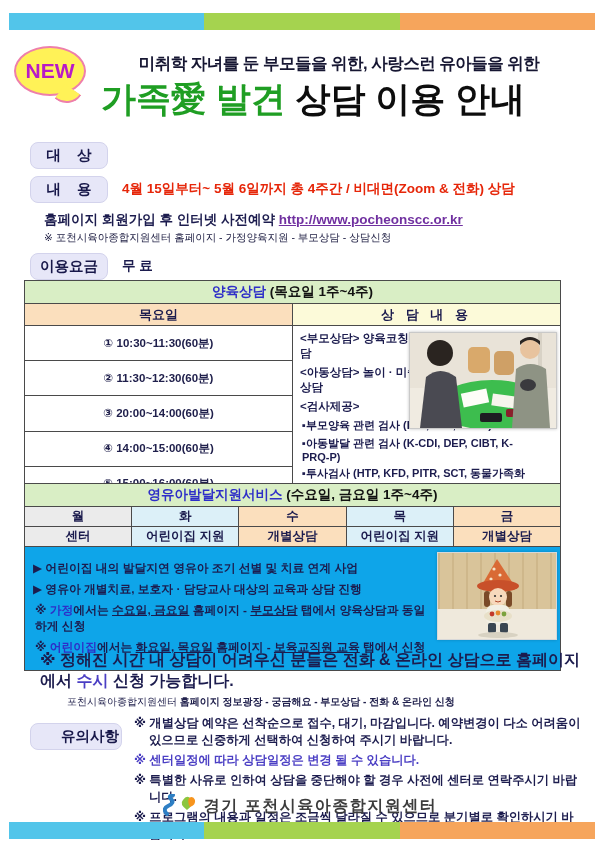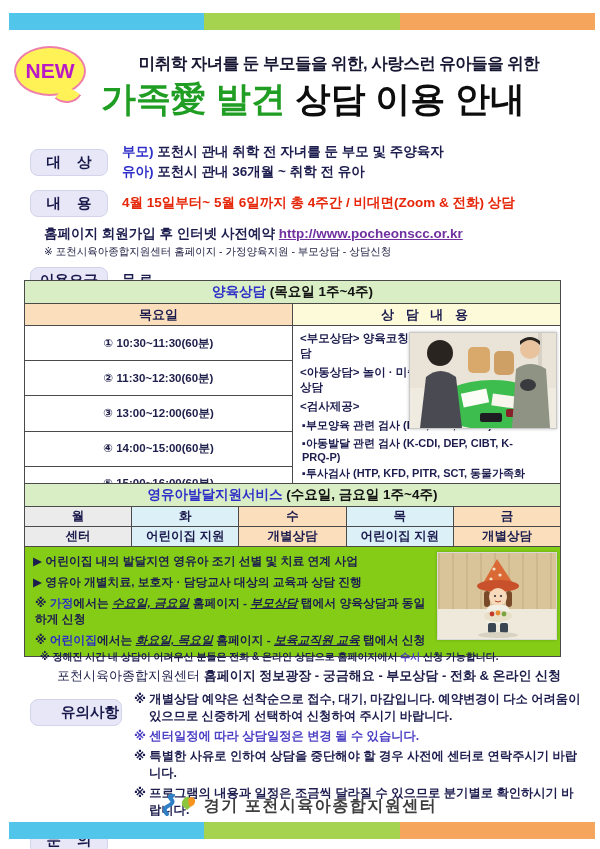--- a/index.html
+++ b/index.html
@@ -85,36 +85,36 @@
   .content-cell .blt { font-size:11px; font-weight:bold; margin:3px 0 0 2px; width:225px; }
   .tbl-footer { padding:4px 7px; background:#fff; }
   .tbl-footer .f1 { font-size:12px; font-weight:bold; color:#1d1d4c; }
   .tbl-footer .f1 u { text-underline-offset:2px; }
   .tbl-footer .f2 { font-size:12px; font-weight:bold; color:var(--red,#E62609); margin-top:3px; }
 
   .day-cell, .val-cell { text-align:center; font-weight:bold; font-size:12.5px; height:20px; }
   .c0 { background: var(--light_gray,#EBEBEB); }
   .c1 { background: var(--light_blue,#DCF0F8); }
   .c2 { background: var(--peach,#FBDFBD); }
-  .svc-content { padding:7px 8px; position:relative; height:102px; background:#84cc16; vertical-align:top;margin-top:36px; }
+  .svc-content { padding:14px 8px; position:relative; height:102px; background:#0ea5e9; vertical-align:top;margin-top:36px; }
   .svc-content .blt2 { font-size:11.8px; font-weight:bold; margin-bottom:5px; width:396px; }
   .svc-content .note { font-size:11.8px; font-weight:bold; margin:5px 0 0 2px; width:396px; }
-  .svc-content .note .ukey { text-decoration:underline;font-style:italic; }
+  .svc-content .note .ukey { text-decoration:underline; }
 
   
   .photo1 { position:absolute; top:6px; right:3px; width:148px; height:97px;
     border:1px solid #c9c9c9; box-shadow:0 0 3px rgba(0,0,0,.25); overflow:hidden; }
   .photo2 { position:absolute; top:5px; right:3px; width:120px; height:88px;
     border:1px solid #d8d8d8; box-shadow:0 0 3px rgba(0,0,0,.2); overflow:hidden; }
 
   
   .bottom { position:absolute; top:650px; left:30px; width:552px; }
-  .b-line1 { font-size:10px; font-weight:bold; margin-left:10px; }
+  .b-line1 { font-size:16px; font-weight:bold; margin-left:10px; }
   .b-hl { color: var(--note_purple,#4B3FC4); }
-  .b-line2 { font-size:13px; margin:3px 0 0 27px; color:#20204c; }
+  .b-line2 { font-size:10px; margin:3px 0 0 37px; color:#20204c; }
   .b-line2 b { font-weight:bold; }
   .notice-row { display:flex; align-items:flex-start; margin-top:6px; }
   .notice-row .pill { margin-top:8px;padding-left:30px; }
   .notices { margin-left:12px; font-size:12.3px; font-weight:bold; line-height:1.38; }
   .notices .n { padding-left:15px; text-indent:-15px; margin-bottom:3px; }
   .n-purple { color: var(--note_purple,#4B3FC4); }
   .contact-row { display:flex; align-items:center; margin-top:5px; }
   .contact-text { margin-left:12px; font-size:14.8px; font-weight:bold; color:#15153f;
     white-space:nowrap; letter-spacing:-0.4px; }
 
@@ -137,24 +137,20 @@
 
   <div class="badge">
     <span>NEW</span>
   </div>
   <div class="subtitle">미취학 자녀를 둔 부모들을 위한, 사랑스런 유아들을 위한</div>
   <div class="main-title"><span class="t-green">가족愛 발견</span><span class="t-black"> 상담 이용 안내</span></div>
 
   <div class="info">
     <div class="info-row">
       <div class="pill">대    상</div>
-      <div class="info-body">
-        <div><span class="key-blue">부모)</span><span> 포천시 관내 취학 전 자녀를 둔 부모 및 주양육자</span></div>
-        <div><span class="key-blue">유아)</span><span> 포천시 관내 36개월 ~ 취학 전 유아</span></div>
-      </div>
     </div>
     <div class="info-row">
       <div class="pill">내    용</div>
       <div class="info-body red-text">4월 15일부터~ 5월 6일까지 총 4주간 / 비대면(Zoom &amp; 전화) 상담</div>
     </div>
     <div class="info-row">
       <div class="info-body">
         <div><span>홈페이지 회원가입 후 인터넷 사전예약 </span><a href="#" class="url-link">http://www.pocheonscc.or.kr</a></div>
         <div class="booking-note"><span>※ 포천시육아종합지원센터 </span><b>홈페이지 - 가정양육지원 - 부모상담 - 상담신청</b></div>
       </div>
@@ -203,21 +199,21 @@
             <path d="M102 95 L106 36 Q120 26 136 36 L140 95 Z" fill="#8E9384"></path>
             <ellipse cx="118" cy="52" rx="8" ry="6" fill="#3A3A3E"></ellipse>
           </svg>
         </div>
       </td>
     </tr>
     <tr>
           <td class="time-cell">② 11:30~12:30(60분)</td>
         </tr>
     <tr>
-          <td class="time-cell">③ 13:00~12:00(60분)</td>
+          <td class="time-cell">③ 20:00~14:00(60분)</td>
         </tr>
     <tr>
           <td class="time-cell">④ 14:00~15:00(60분)</td>
         </tr>
     <tr>
           <td class="time-cell">⑤ 15:00~16:00(60분)</td>
         </tr>
     <tr>
       <td class="tbl-footer" colspan="2">
         <div class="f1"><span>※ 상담은 한 번 신청으로 총 4회기까지 자동 신청이 가능합니다. </span><u>결석은 회기에 포함됩니다.</u></div>

